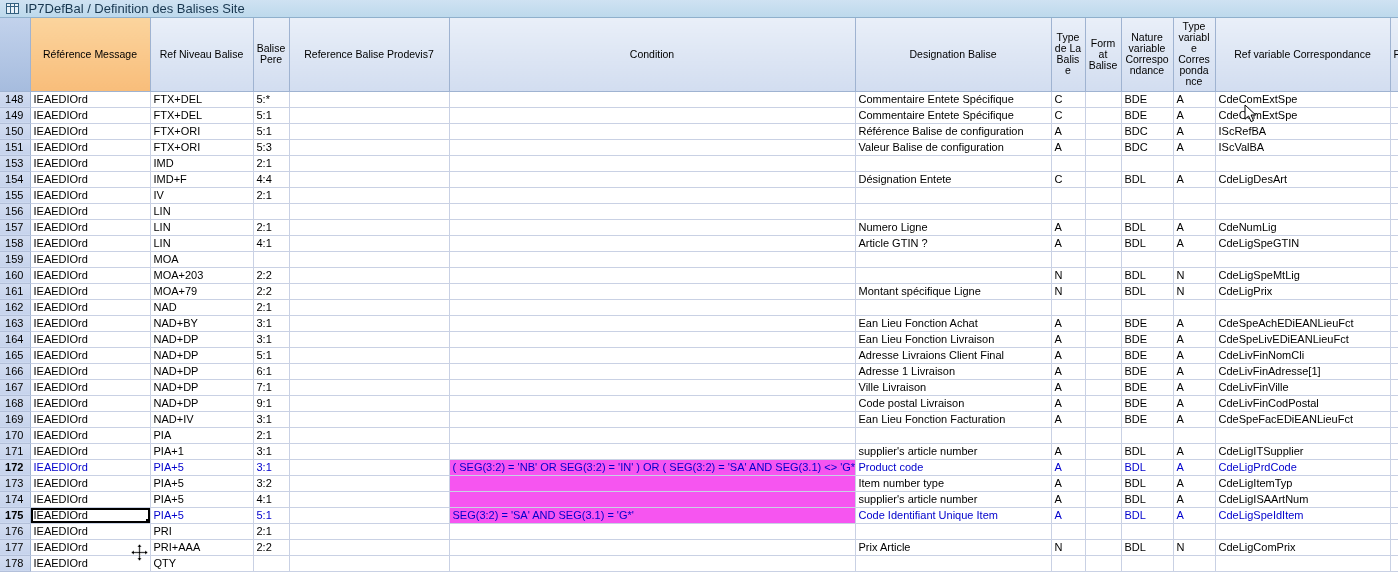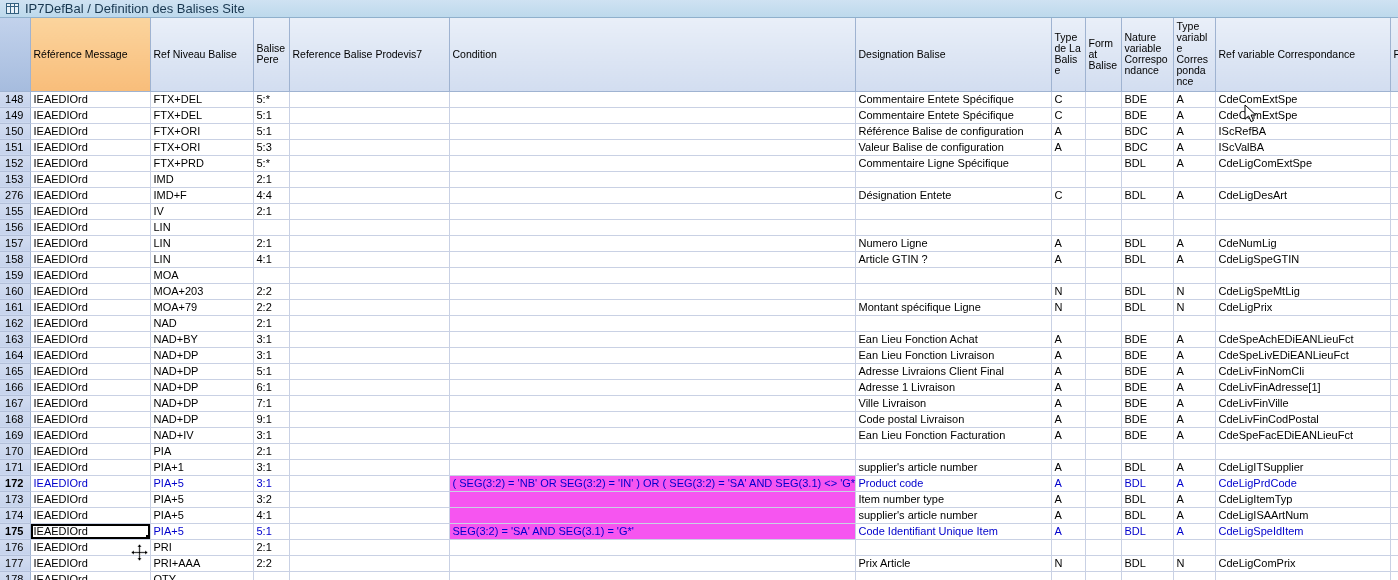--- a/index.html
+++ b/index.html
@@ -38,21 +38,21 @@
     white-space:nowrap;
     padding:0 3px;
     border-right:1px solid var(--grid-line,#c9d1e4);
     border-bottom:1px solid var(--grid-line,#c9d1e4);
     color:#000;
     text-align:left;
     vertical-align:middle;
   }
   thead th {
     height:73px;
-    text-align:left;
+    text-align:center;
     white-space:normal;
     overflow-wrap:anywhere;
     line-height:11px;
     font-size:10.5px;
     background:linear-gradient(var(--head-bg-top,#e9eff8),var(--head-bg-bottom,#d2ddf0));
     border-right:1px solid var(--header-line,#9fb3d1);
     border-bottom:1px solid var(--header-line,#9fb3d1);
   }
   thead th.corner {
     background:linear-gradient(#c2d2ec,#a6bcde);
@@ -194,51 +194,36 @@
             <td></td>
             <td>Valeur Balise de configuration</td>
             <td>A</td>
             <td></td>
             <td>BDC</td>
             <td>A</td>
             <td>IScValBA</td>
             <td></td>
           </tr>
           <tr>
-            <th class="rowhead">152</th>
-            <td>IEAEDIOrd</td>
-            <td>FTX+PRD</td>
-            <td>5:*</td>
-            <td></td>
-            <td></td>
-            <td>Commentaire Ligne Spécifique</td>
-            <td></td>
-            <td></td>
-            <td>BDL</td>
-            <td>A</td>
-            <td>CdeLigComExtSpe</td>
-            <td></td>
-          </tr>
-          <tr>
             <th class="rowhead">153</th>
             <td>IEAEDIOrd</td>
             <td>IMD</td>
             <td>2:1</td>
             <td></td>
             <td></td>
             <td></td>
             <td></td>
             <td></td>
             <td></td>
             <td></td>
             <td></td>
             <td></td>
           </tr>
           <tr>
-            <th class="rowhead">276</th>
+            <th class="rowhead">154</th>
             <td>IEAEDIOrd</td>
             <td>IMD+F</td>
             <td>4:4</td>
             <td></td>
             <td></td>
             <td>Désignation Entete</td>
             <td>C</td>
             <td></td>
             <td>BDL</td>
             <td>A</td>

